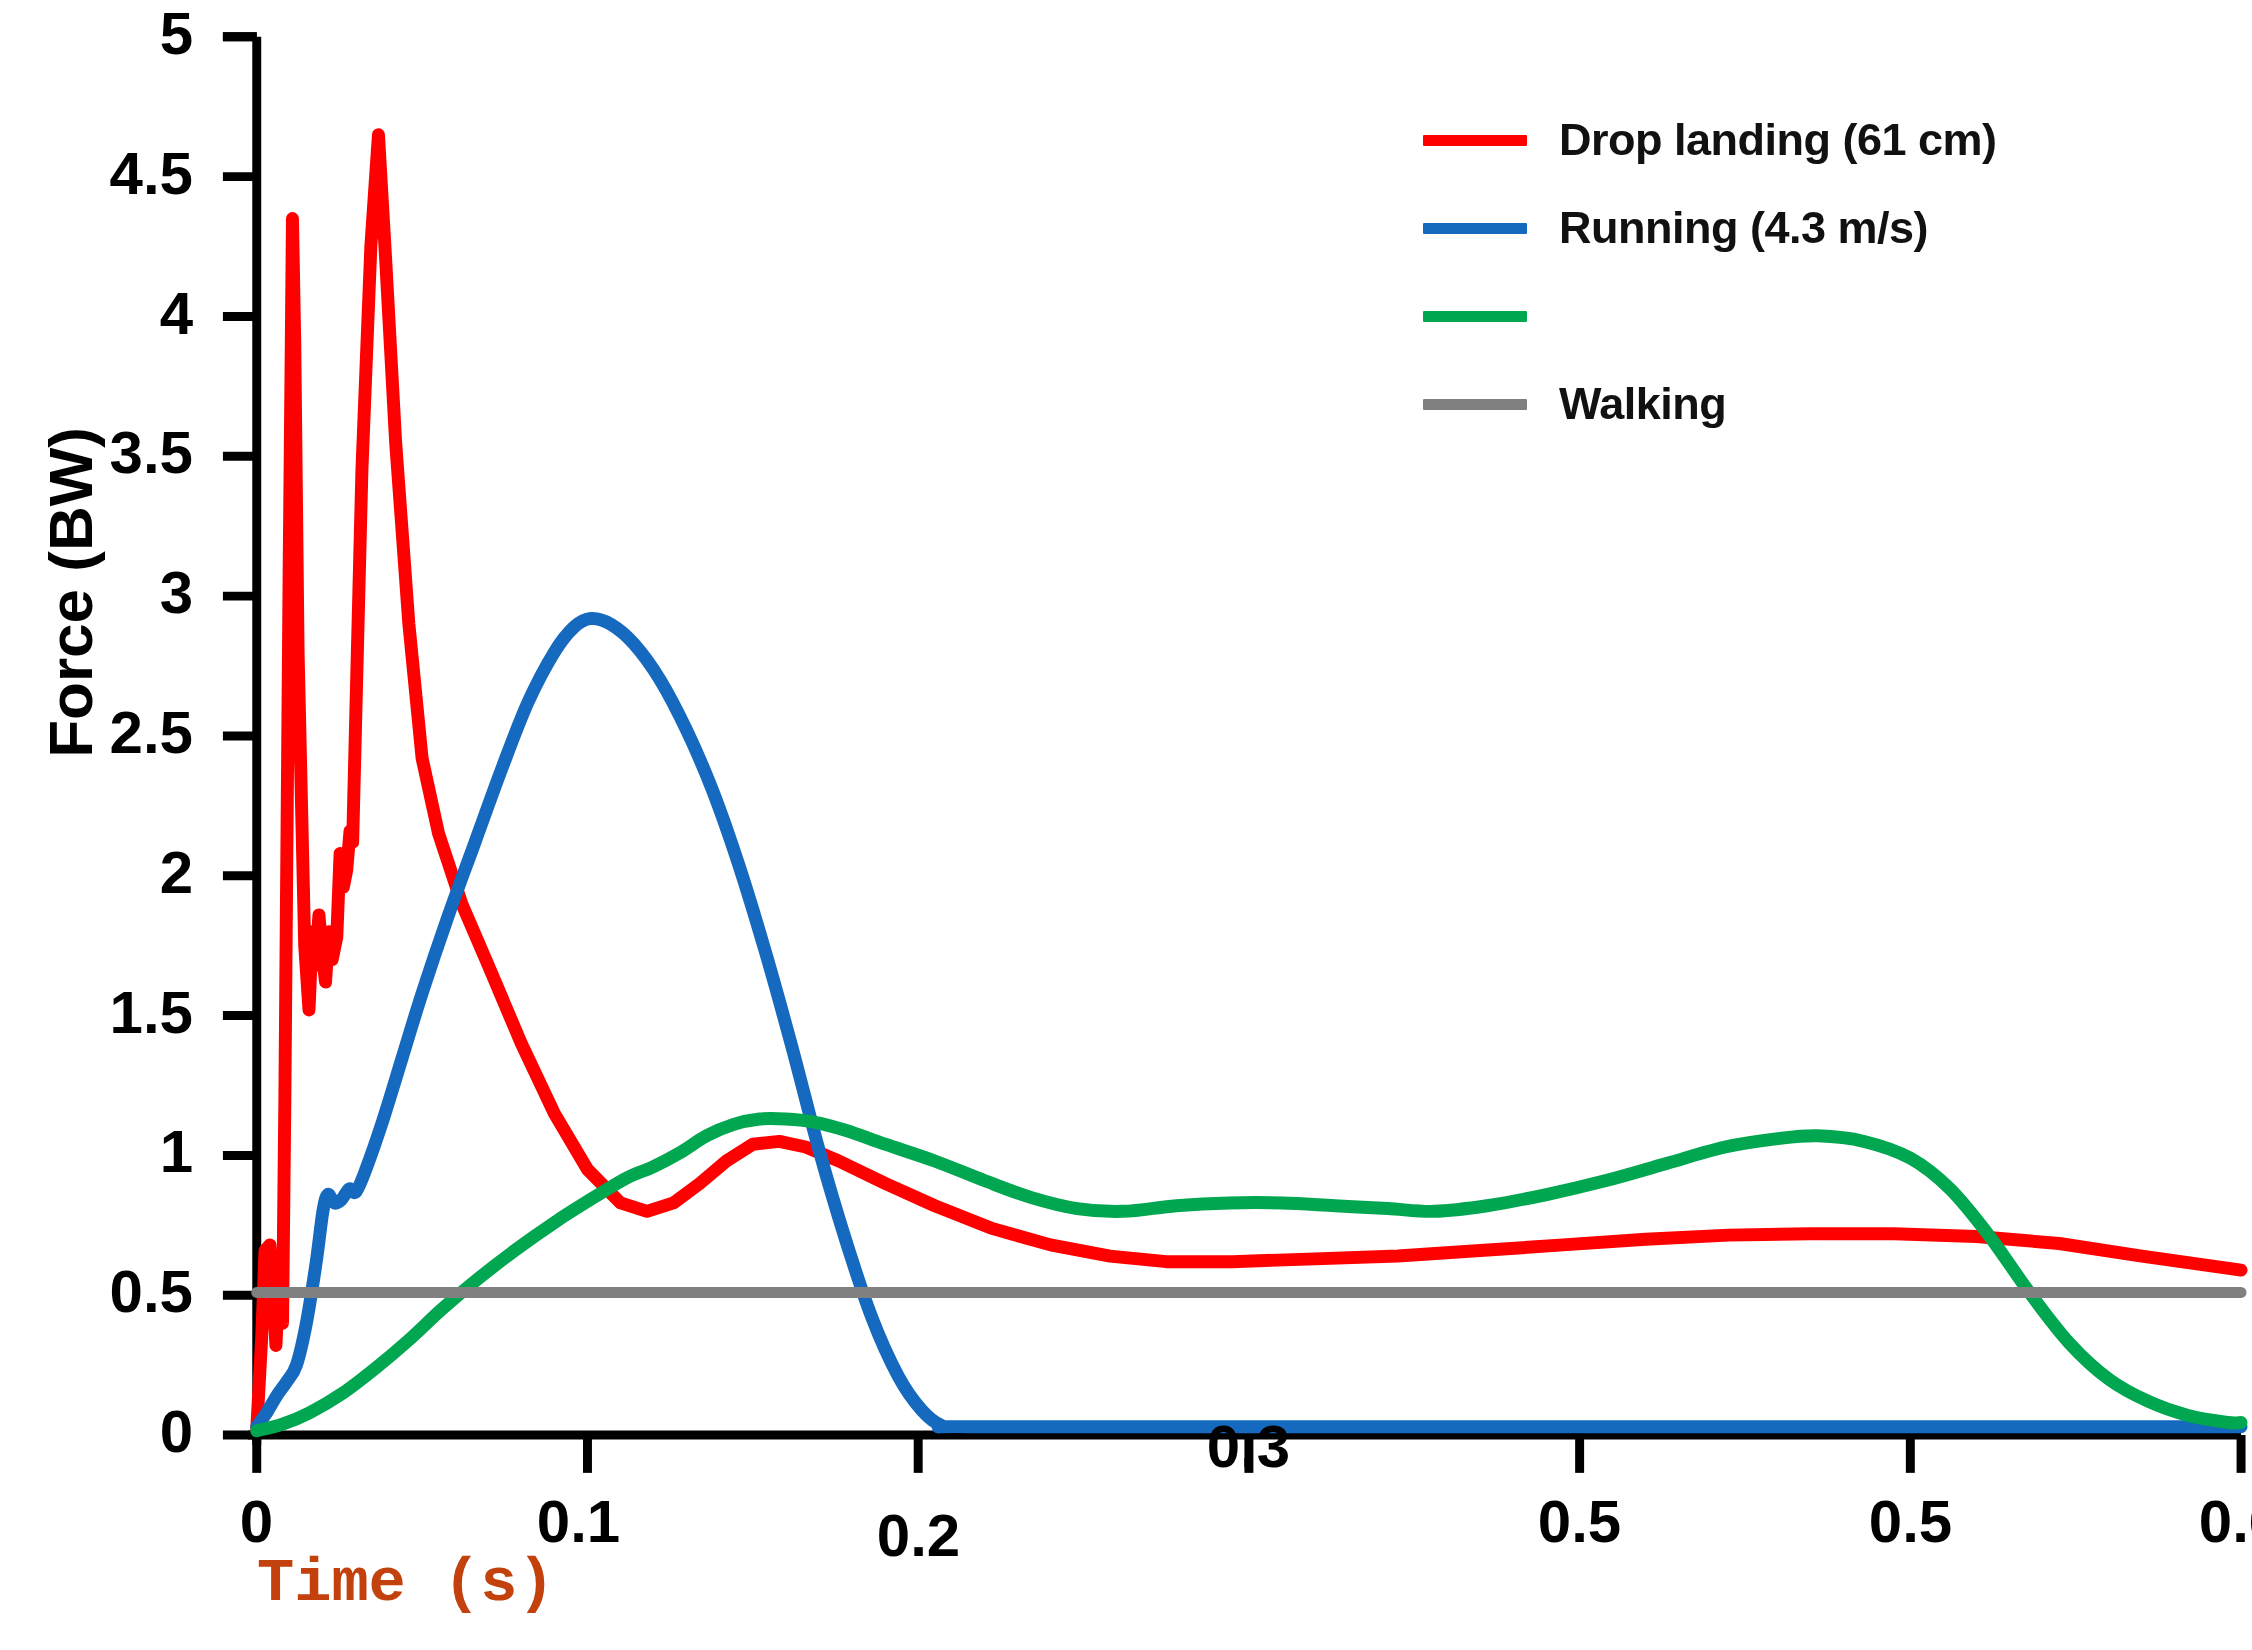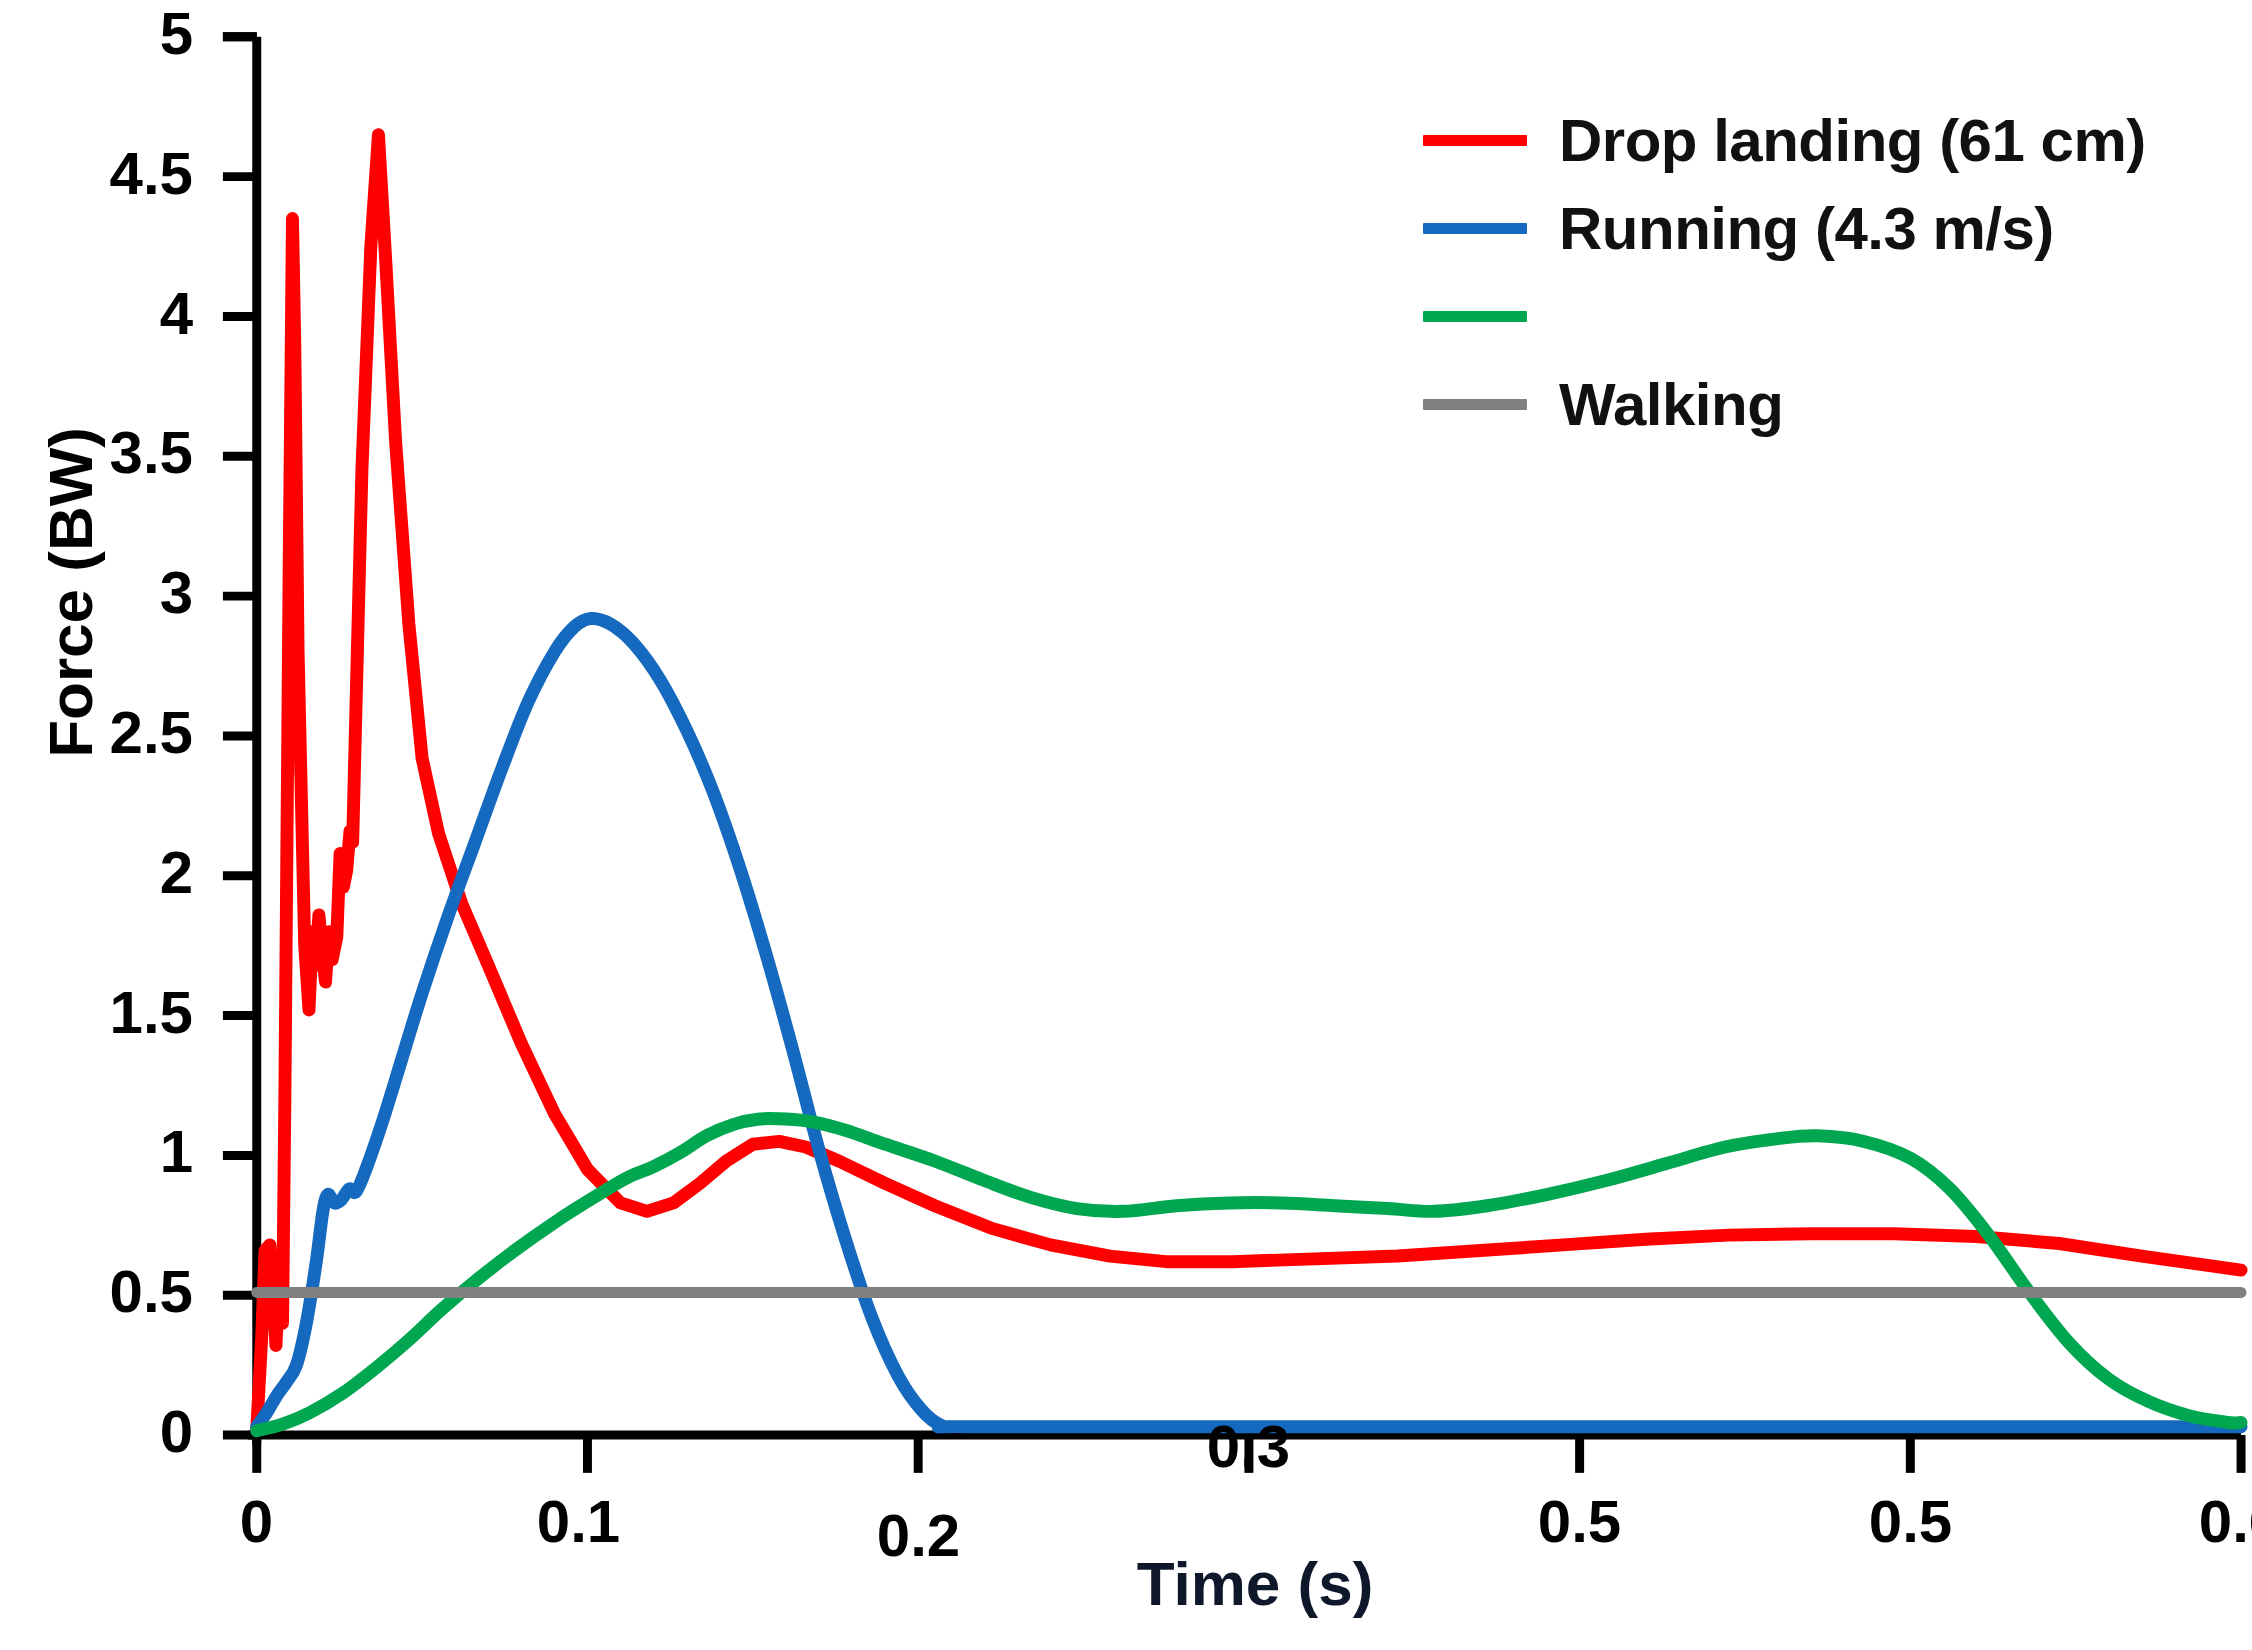--- a/index.html
+++ b/index.html
@@ -52,25 +52,24 @@
     font-weight: bold;
     color: #000000;
     font-family: "Liberation Sans", sans-serif;
     white-space: nowrap;
   }
   #x-axis-title {
     position: absolute;
     left: 257px;
     top: 1548px;
     width: 1996px;
-    text-align: center;
     font-size: 62px;
     font-weight: bold;
-    color: #0f172a;
-    font-family: Liberation Sans, sans-serif;
+    color: #c2410c;
+    font-family: Liberation Mono, monospace;
     white-space: nowrap;
   }
   #legend {
     position: absolute;
     left: 1423px;
     top: 109px;
     display: flex;
     flex-direction: column;
     gap: 26px;
   }
@@ -80,21 +79,21 @@
     height: 62px;
   }
   .legend-swatch {
     width: 104px;
     height: 11px;
     flex: 0 0 auto;
     border-radius: 1px;
   }
   .legend-text {
     margin-left: 32px;
-    font-size: 60px;
+    font-size: 45px;
     font-weight: bold;
     color: #111111;
     font-family: "Liberation Sans", sans-serif;
     white-space: nowrap;
     letter-spacing: -0.5px;
   }
 </style>
 </head>
 <body>
 

